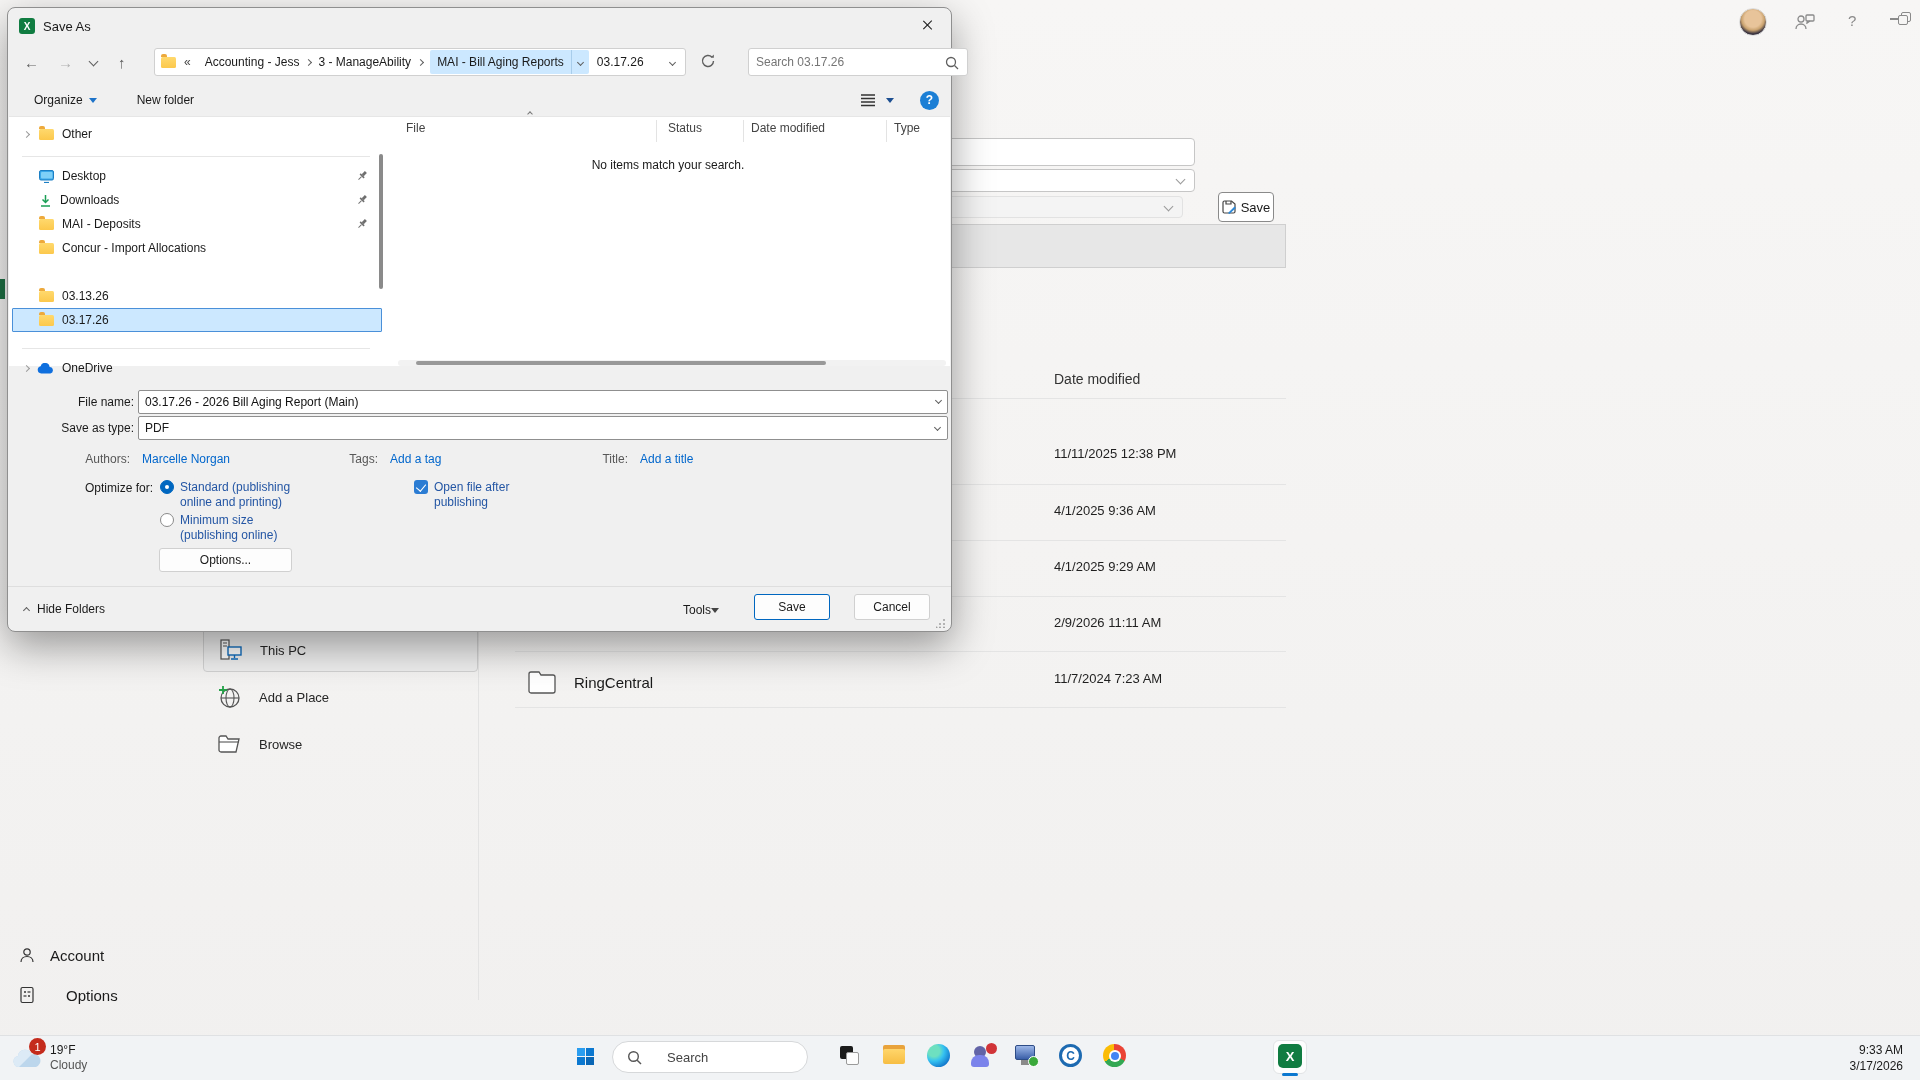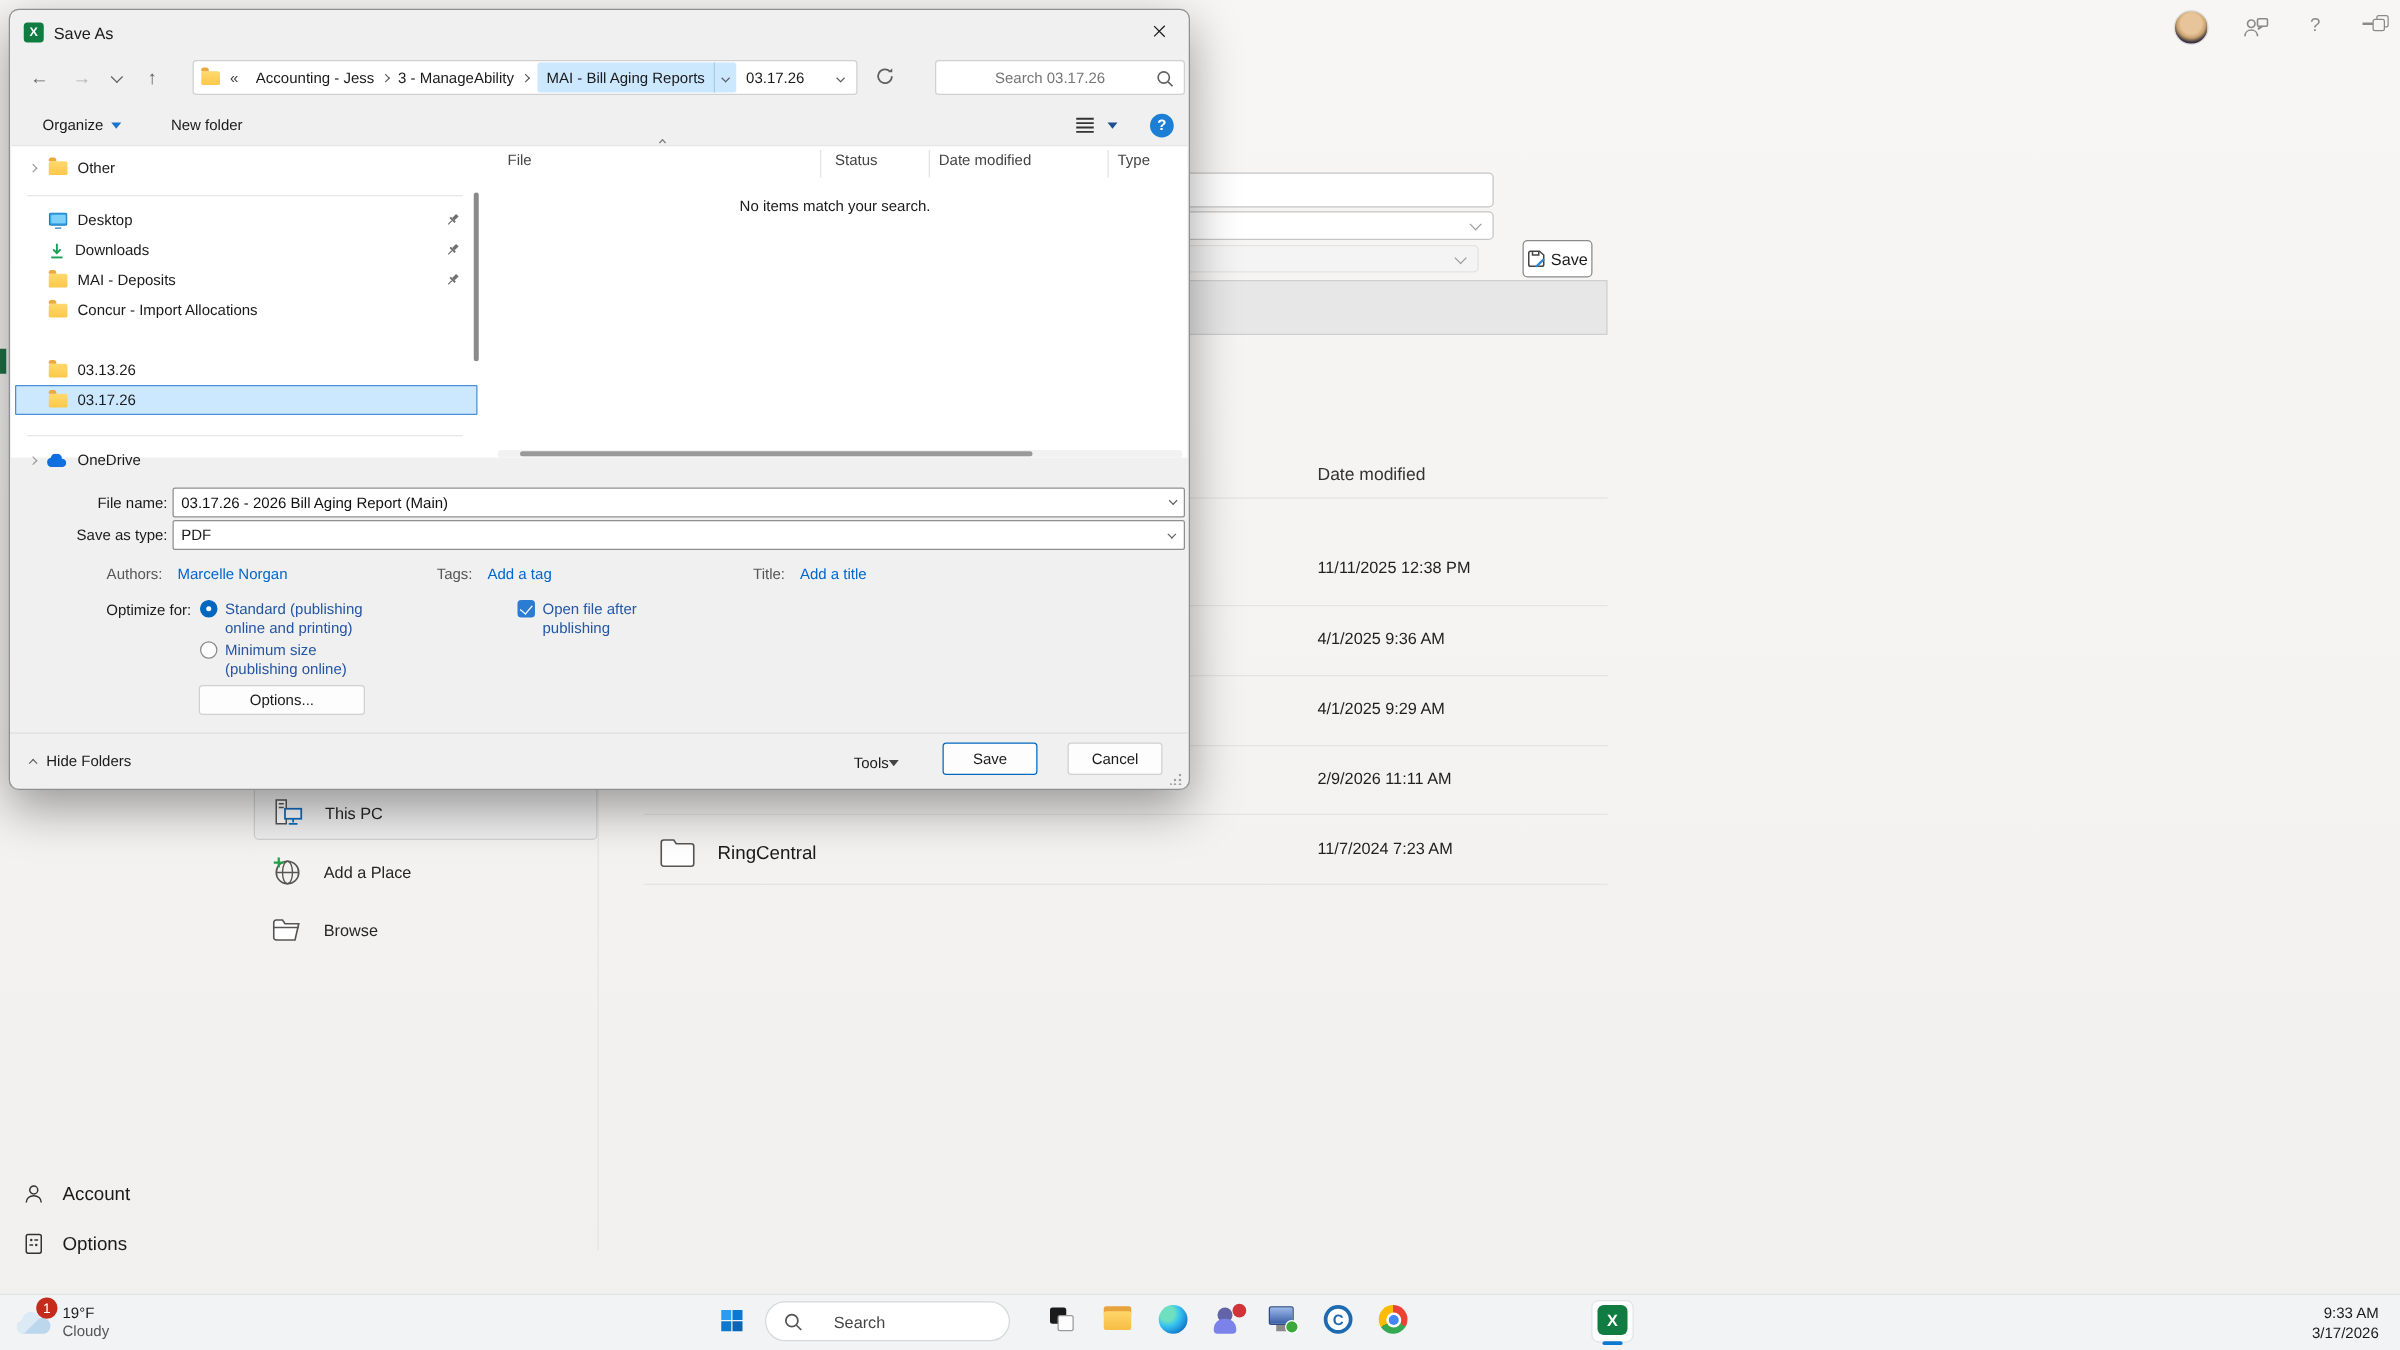--- a/index.html
+++ b/index.html
@@ -22,21 +22,21 @@
   .dlg-close { position:absolute; right:8px; top:3px; width:30px; height:28px; display:flex; align-items:center; justify-content:center; border-radius:4px; }
   .xmark { position:relative; width:12px; height:12px; }
   .xmark:before,.xmark:after { content:""; position:absolute; left:5px; top:0; width:1.4px; height:12px; background:#1a1a1a; }
   .xmark:before { transform:rotate(45deg); } .xmark:after { transform:rotate(-45deg); }
 
   .navbtn { font-size:15px; color:#5f5f5f; }
   .addrbox { left:146px; top:40px; width:532px; height:28px; background:#fff; border:1px solid #d0d0d0; border-radius:3px; display:flex; align-items:center; font-size:12px; padding:0 6px; }
   .crumb-sep { margin:0 7px; }
   .crumb-hl { background:#cce8ff; border-radius:2px; display:flex; align-items:center; height:24px; padding:0 0 0 7px; }
   .crumb-hl .cell { padding:0 6px; height:24px; display:flex; align-items:center; border-left:1px solid #a8cdeb; margin-left:7px; }
-  .searchbox { left:740px; top:40px; width:200px; height:28px; background:#fff; border:1px solid #d0d0d0; border-radius:3px;padding-left:40px; }
+  .searchbox { left:740px; top:40px; width:220px; height:28px; background:#fff; border:1px solid #d0d0d0; border-radius:3px; }
   .searchbox input { width:160px; height:24px; border:0; outline:0; font-size:12px; margin:1px 0 0 7px; font-family:"Liberation Sans",sans-serif; background:transparent; color:#333; }
   .mag { position:absolute; right:8px; top:7px; }
 
   .toolbar { left:0; top:76px; width:943px; height:32px; display:flex; align-items:center; font-size:12px; }
   .white-area { left:1px; top:108px; width:941px; height:250px; background:#fff; border-top:1px solid #e6e6e6; }
 
   .nav-item { position:absolute; left:4px; width:370px; height:24px; display:flex; align-items:center; font-size:12px; }
   .nav-item .lbl { margin-left:8px; }
   .nav-item.sel { background:#cce8ff; border:1px solid #4a90d9; border-radius:1px; }
   .pin { position:absolute; right:14px; top:6px; }
@@ -182,21 +182,21 @@
 
   <div class="abs" style="left:18px;top:946px;display:flex;align-items:center;gap:14px;">
     <span>
         <svg width="18" height="18" viewBox="0 0 18 18">
           <circle cx="9" cy="6" r="3.2" fill="none" stroke="#333" stroke-width="1.2"></circle>
           <path d="M3 16c0-3.4 2.7-5.5 6-5.5s6 2.1 6 5.5" fill="none" stroke="#333" stroke-width="1.2"></path>
         </svg>
       </span>
     <span style="font-size:15px;">Account</span>
   </div>
-  <div class="abs" style="left:18px;top:986px;display:flex;align-items:center;gap:14px;">
+  <div class="abs" style="left:18px;top:986px;display:flex;align-items:center;gap:30px;">
     <span>
         <svg width="18" height="18" viewBox="0 0 18 18">
           <rect x="3" y="1.5" width="12" height="15" rx="1.5" fill="none" stroke="#333" stroke-width="1.2"></rect>
           <circle cx="7" cy="6" r="1" fill="#333"></circle>
           <path d="M9.5 6h3" stroke="#333" stroke-width="1.2"></path>
           <circle cx="11" cy="10" r="1" fill="#333"></circle>
           <path d="M5.5 10h3" stroke="#333" stroke-width="1.2"></path>
         </svg>
       </span>
     <span style="font-size:15px;">Options</span>

